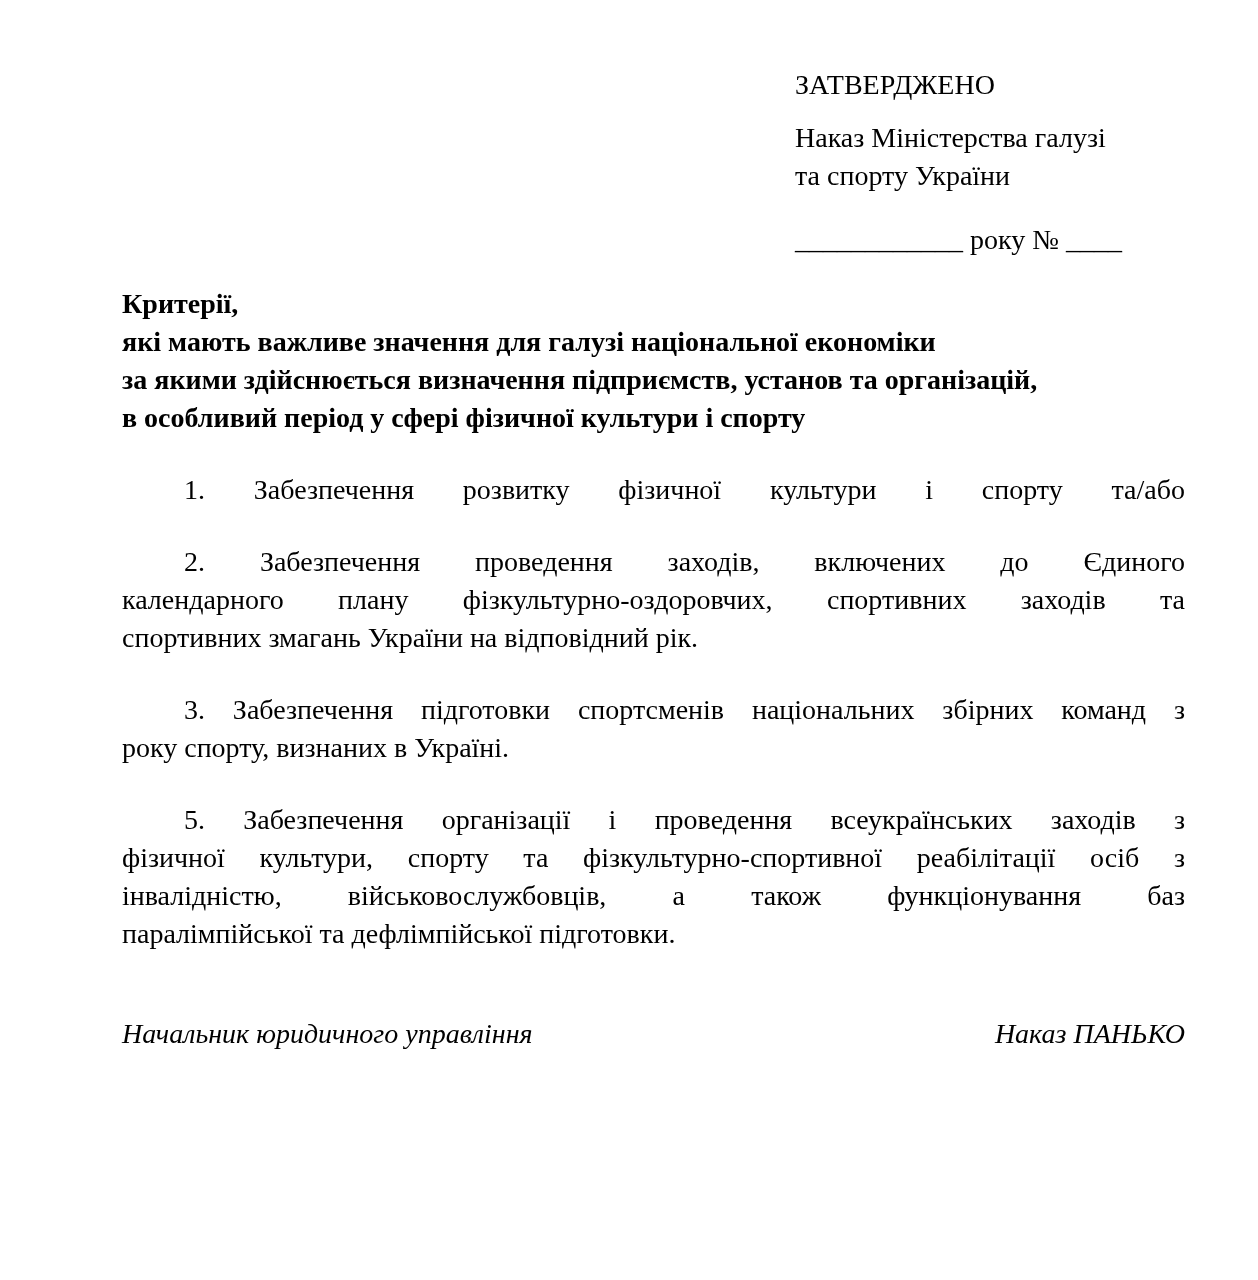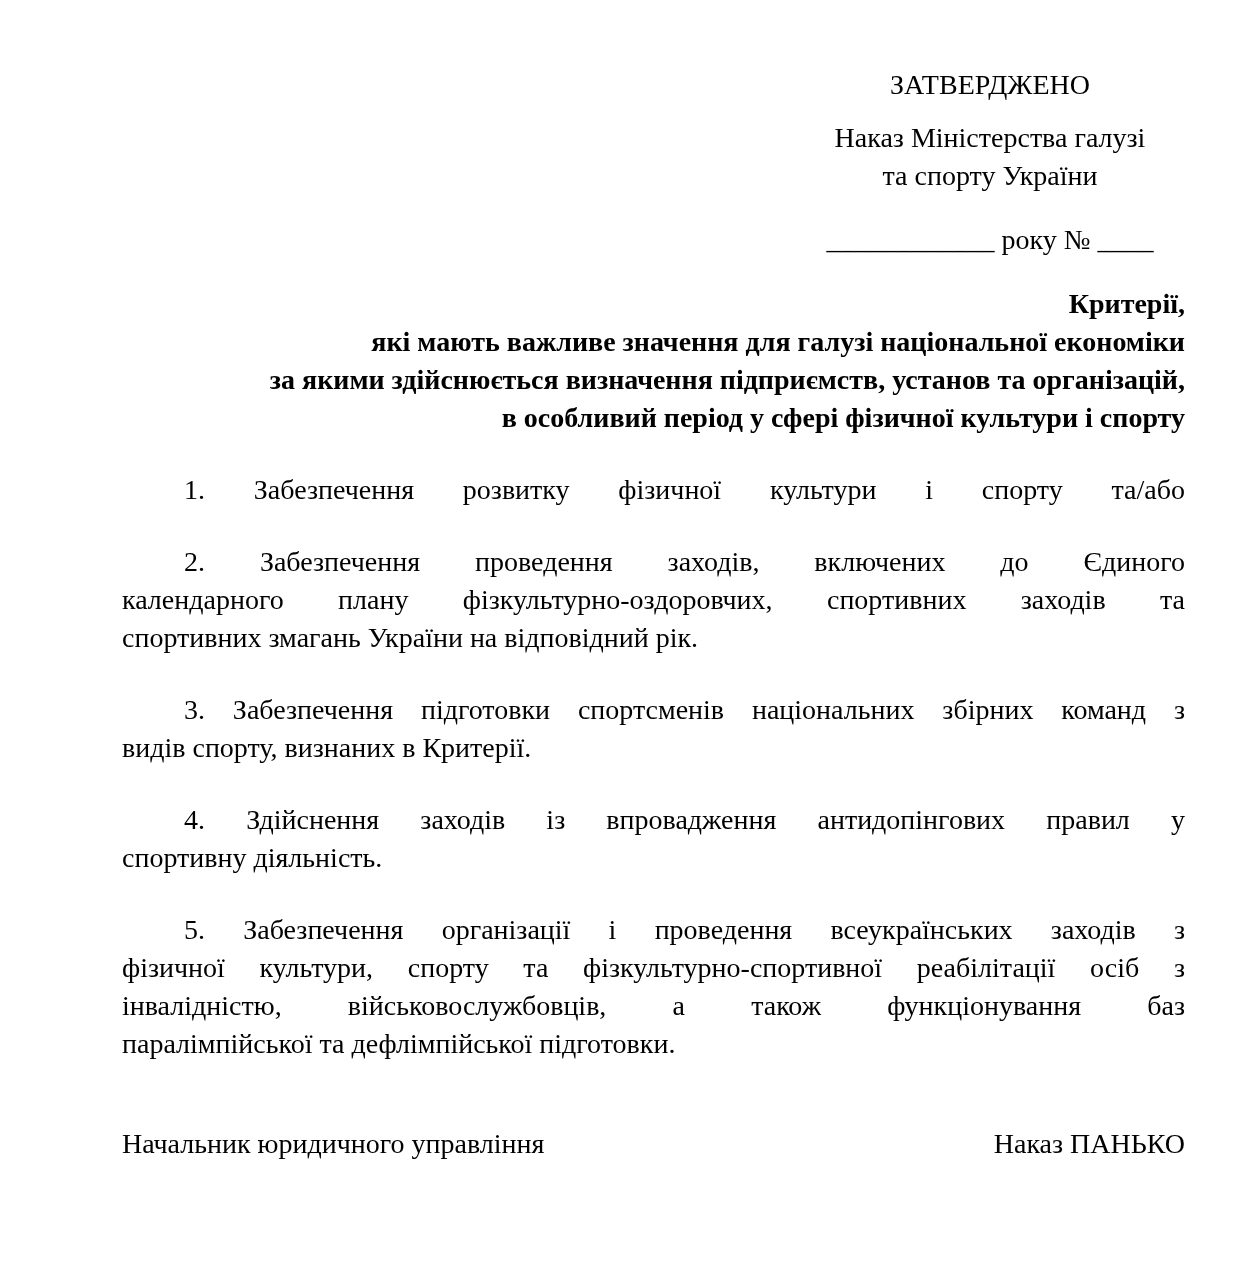--- a/index.html
+++ b/index.html
@@ -16,33 +16,32 @@
     box-sizing: border-box;
     width: 1258px;
     height: 1280px;
     background: #ffffff;
     padding: 66px 73px 0 122px;
     overflow: hidden;
   }
   
   .approval {
     margin-left: 673px;
-    text-align: center;
   }
   .approval .stamp {
     margin-bottom: 15px;
   }
   .approval .date-line {
     margin-top: 26px;
     white-space: nowrap;
   }
   
   .doc-title {
     margin-top: 26px;
-    text-align: right;
+    text-align: left;
     font-weight: bold;
   }
   
   .para {
     margin-top: 34px;
   }
   .para .line {
     text-align: justify;
     text-align-last: justify;
   }
@@ -51,20 +50,21 @@
   }
   .para .line.last {
     text-align-last: left;
   }
   
   .signature {
     margin-top: 62px;
     display: flex;
     justify-content: space-between;
     align-items: baseline;
+    font-style: italic;
   }
 </style>
 </head>
 <body>
 
 <div class="page">
 
   <div class="approval">
     <div class="stamp">ЗАТВЕРДЖЕНО</div>
     <div>Наказ Міністерства галузі</div>
@@ -84,27 +84,23 @@
   </div>
 
   <div class="para">
     <div class="line first">2. Забезпечення проведення заходів, включених до Єдиного</div>
     <div class="line">календарного плану фізкультурно-оздоровчих, спортивних заходів та</div>
     <div class="line last">спортивних змагань України на відповідний рік.</div>
   </div>
 
   <div class="para">
     <div class="line first">3. Забезпечення підготовки спортсменів національних збірних команд з</div>
-    <div class="line last">видів спорту, визнаних в Критерії.</div>
+    <div class="line last">року спорту, визнаних в Україні.</div>
   </div>
 
-  <div class="para">
-    <div class="line first">4. Здійснення заходів із впровадження антидопінгових правил у</div>
-    <div class="line last">спортивну діяльність.</div>
-  </div>
 
   <div class="para">
     <div class="line first">5. Забезпечення організації і проведення всеукраїнських заходів з</div>
     <div class="line">фізичної культури, спорту та фізкультурно-спортивної реабілітації осіб з</div>
     <div class="line">інвалідністю, військовослужбовців, а також функціонування баз</div>
     <div class="line last">паралімпійської та дефлімпійської підготовки.</div>
   </div>
 
   <div class="signature">
     <span>Начальник юридичного управління</span>

